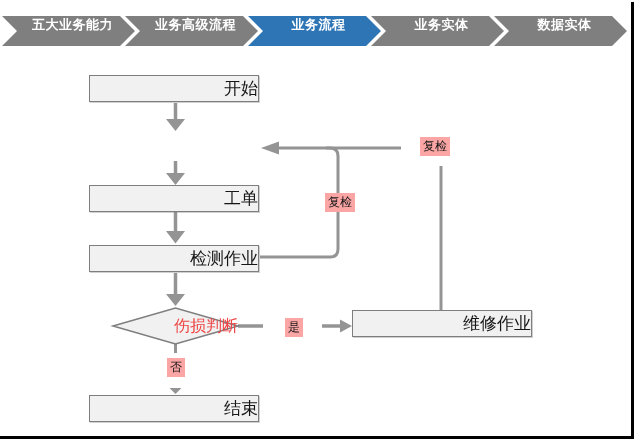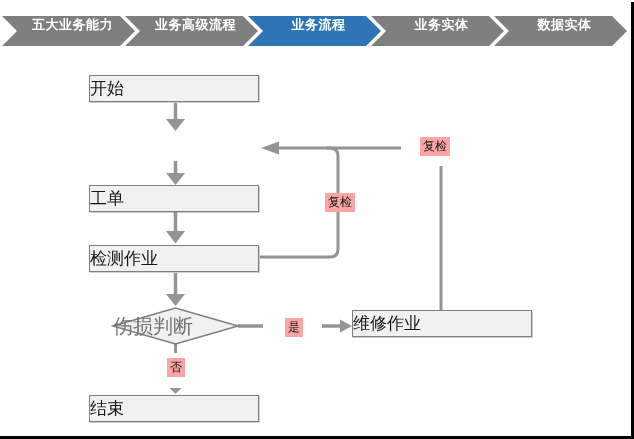--- a/index.html
+++ b/index.html
@@ -16,29 +16,29 @@
     display:flex;align-items:flex-start;justify-content:center;
     padding-left:8px;box-sizing:border-box;
     clip-path:polygon(0 0,118px 0,133px 50%,118px 100%,0 100%,15px 50%);
     user-select:none;
   }
   .chev.active{background:#2e75b6;}
   
   .node{
     position:absolute;left:89px;width:168px;height:25px;
     background:#f1f1f1;border:1.5px solid #7e7e7e;
-    display:flex;align-items:center;justify-content:flex-start;
+    display:flex;align-items:center;justify-content:flex-end;
     font-size:17px;color:#161616;
     box-shadow:1px 1px 0 rgba(120,120,120,0.35);
   }
   .node.repair{left:352px;width:178px;}
   .diamond-label{
     position:absolute;left:113px;top:308px;width:125px;height:36px;
-    display:flex;align-items:center;justify-content:flex-start;
-    font-size:20px;color:#737373;
+    display:flex;align-items:center;justify-content:flex-end;
+    font-size:16px;color:#ef4444;
   }
   
   .edge-label{
     position:absolute;transform:translateX(-50%);
     background:#fca5a5;padding:0 3px;
     font-size:12px;color:#161616;line-height:19px;white-space:nowrap;
   }
   
   #wires{position:absolute;left:0;top:0;}
   

